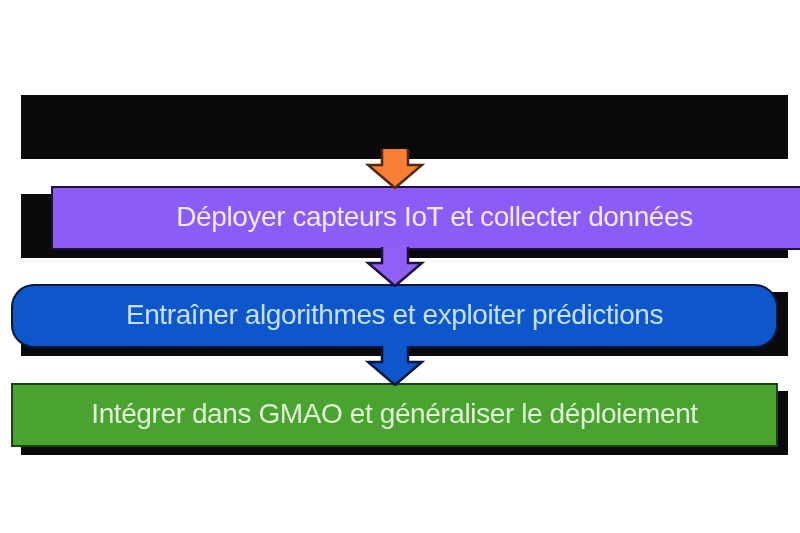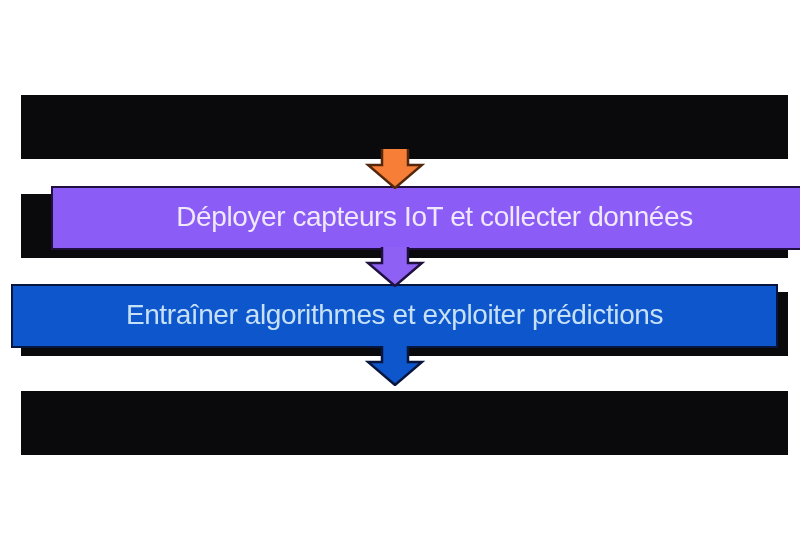--- a/index.html
+++ b/index.html
@@ -82,17 +82,20 @@
   <svg class="arrow a2" viewBox="0 0 60 40" xmlns="http://www.w3.org/2000/svg">
     <polygon points="17,-4 17,16 3,16 30,39 57,16 43,16 43,-4" stroke-width="2.5" stroke-linejoin="miter" fill="#8e60f4" stroke="#1f1040"></polygon>
   </svg>
   <svg class="arrow a3" viewBox="0 0 60 40" xmlns="http://www.w3.org/2000/svg">
     <polygon points="17,-4 17,16 3,16 30,39 57,16 43,16 43,-4" stroke-width="2.5" stroke-linejoin="miter" fill="#0e56cb" stroke="#06163e"></polygon>
   </svg>
 
   <div class="bar b2" style="background: #8b5cf6; border-color: rgb(31, 16, 64); color: rgb(240, 233, 253); margin-left: 40px;">
     <span class="label">Déployer capteurs IoT et collecter données</span>
   </div>
-  <div class="bar b3" style="background: rgb(14, 86, 203); border-color: rgb(6, 22, 62); color: rgb(198, 225, 247);">
+  <div class="bar b3" style="background: rgb(14, 86, 203); border-color: rgb(6, 22, 62); color: rgb(198, 225, 247); border-radius: 23px;">
     <span class="label">Entraîner algorithmes et exploiter prédictions</span>
+  </div>
+  <div class="bar b4" style="background: rgb(74, 162, 48); border-color: rgb(28, 67, 14); color: rgb(223, 243, 213);">
+    <span class="label">Intégrer dans GMAO et généraliser le déploiement</span>
   </div>
 
 </div>
 
 </body></html>

